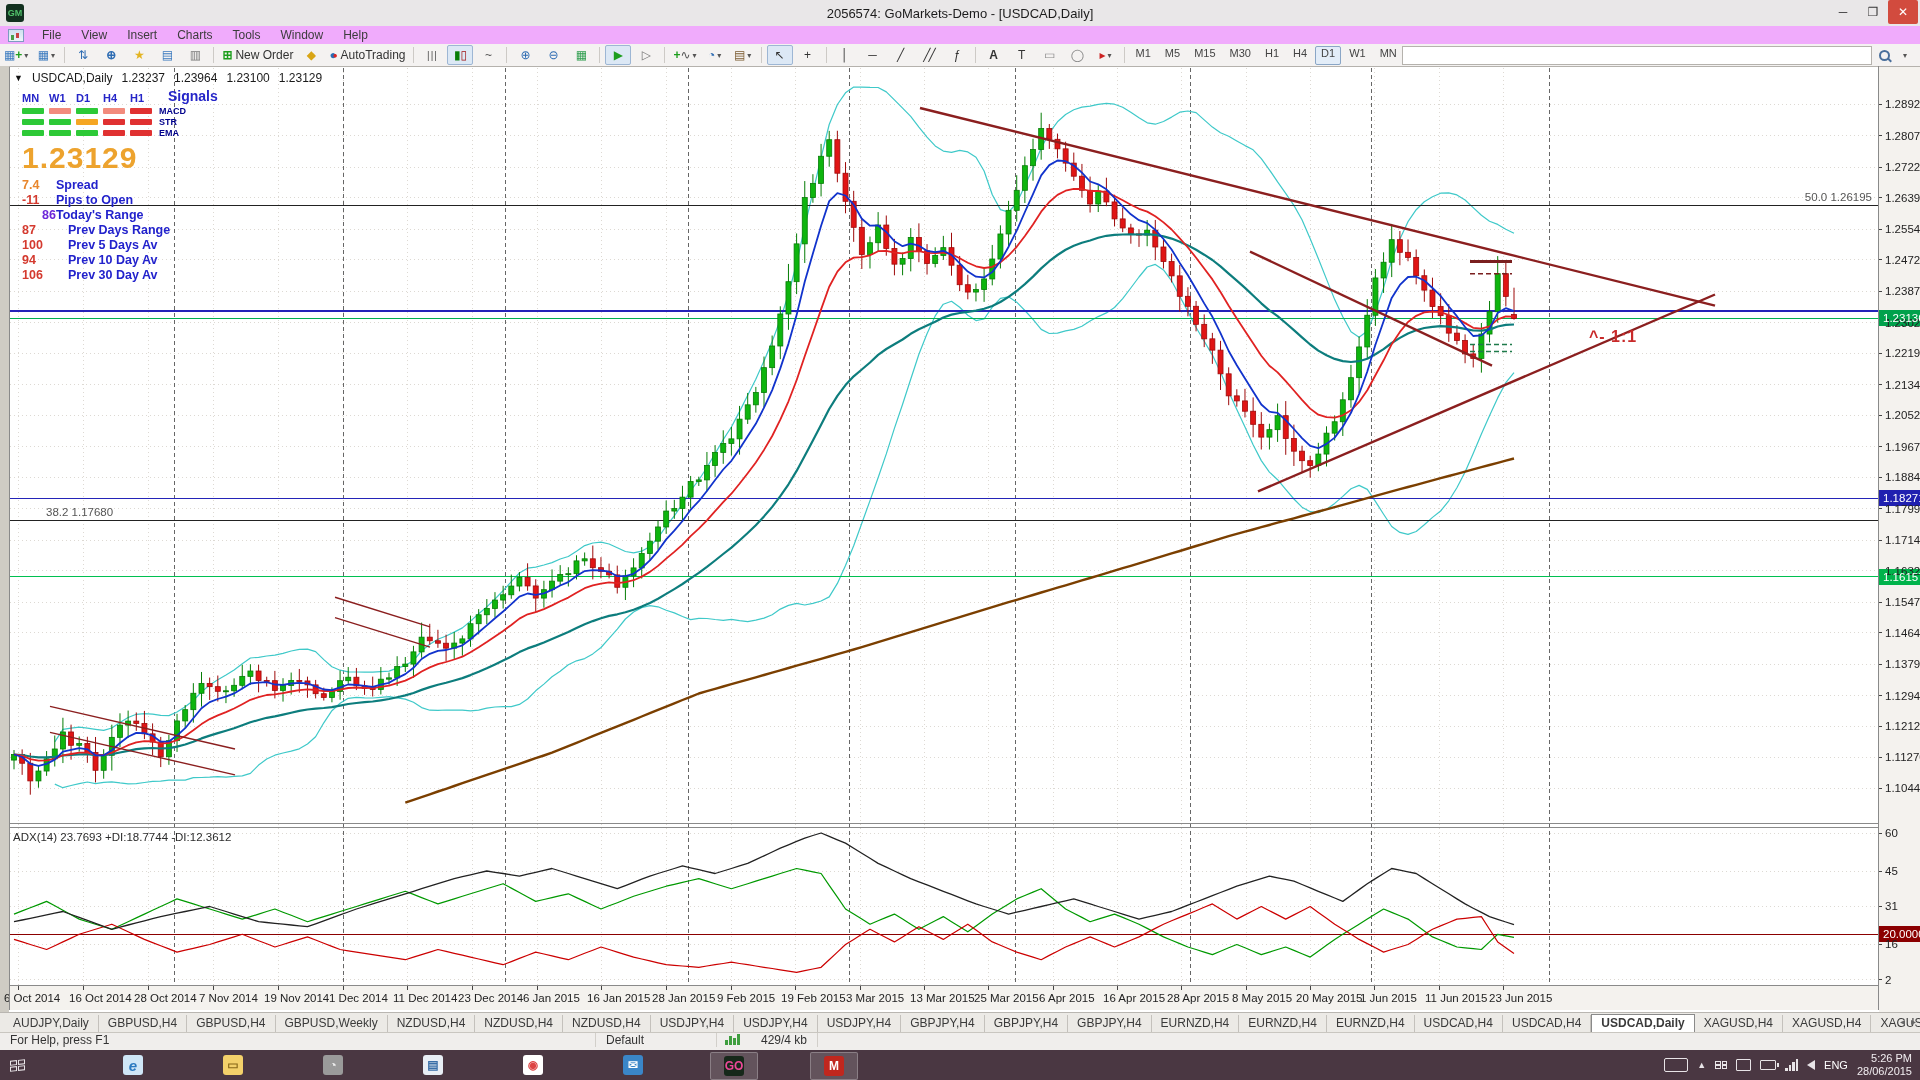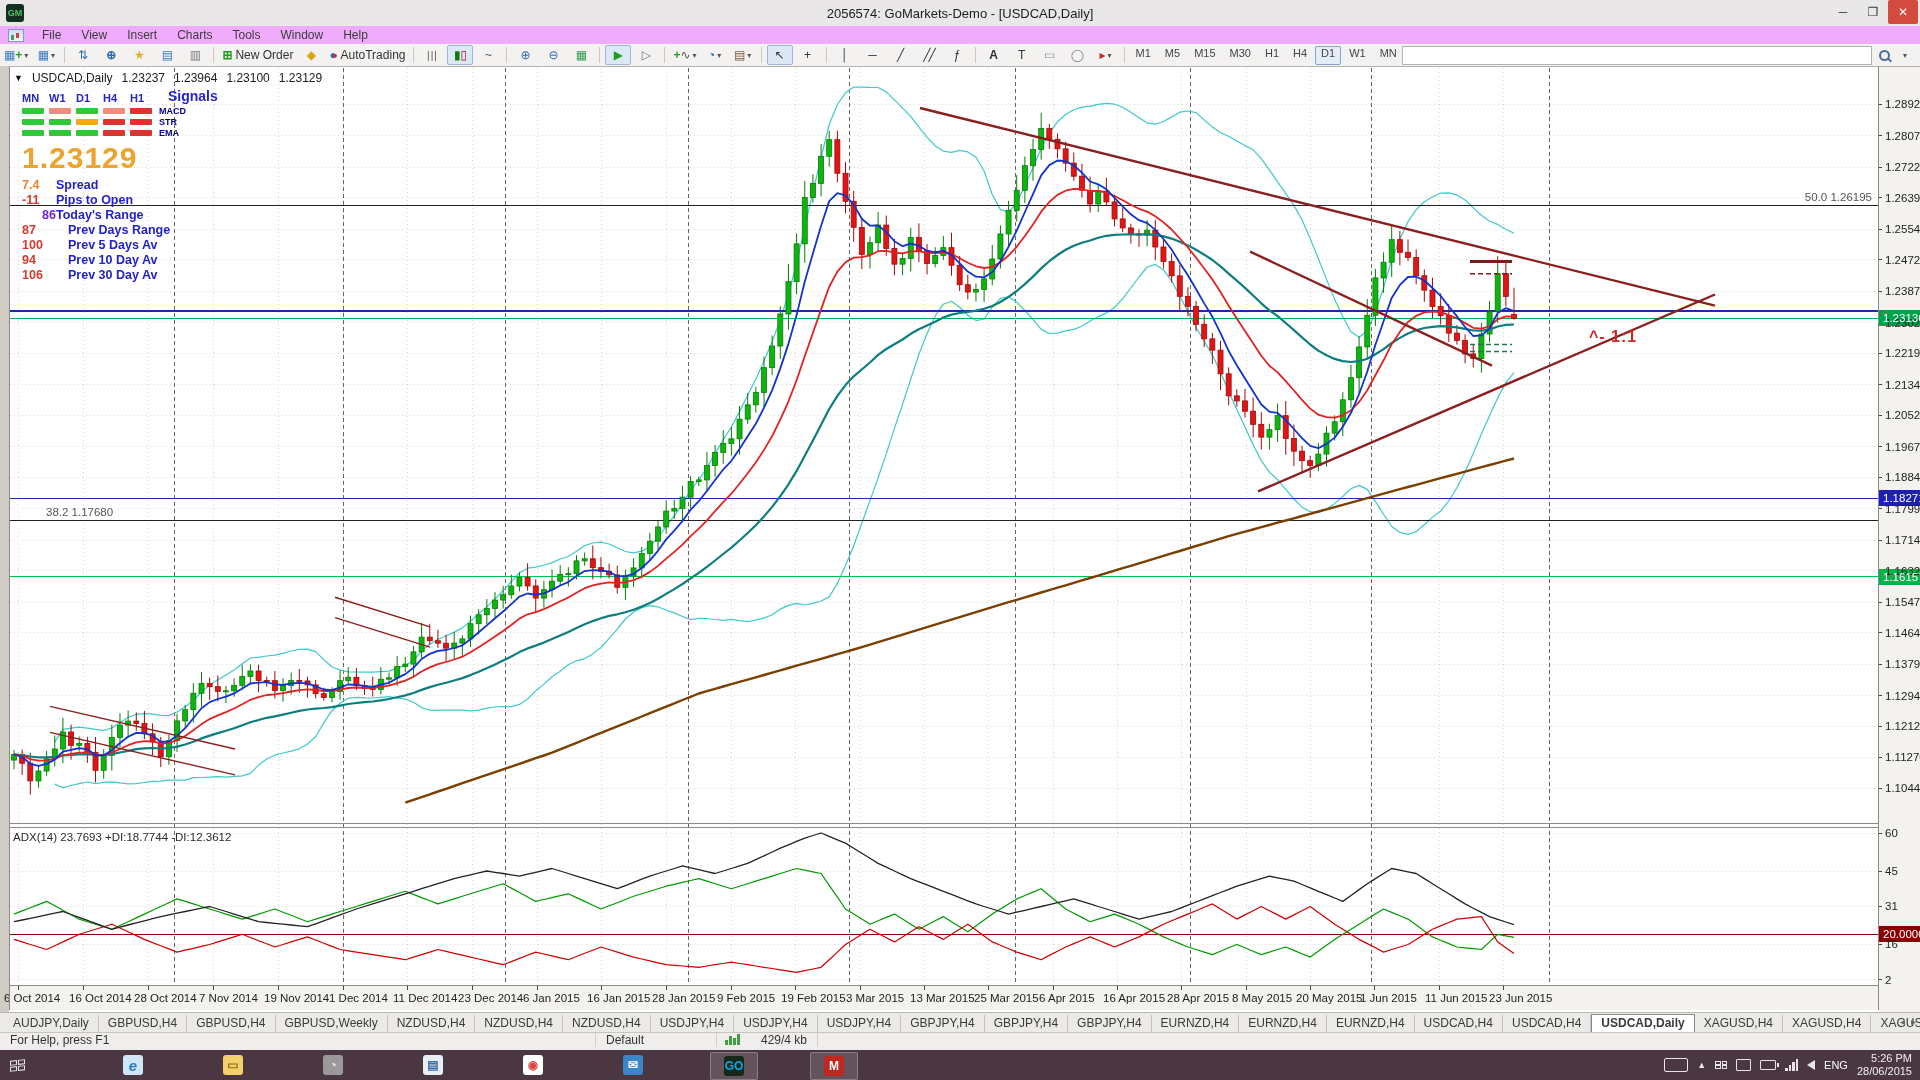--- a/index.html
+++ b/index.html
@@ -987,21 +987,21 @@
         <span class="taskicon" style="left: 410px;">
           <span class="ticon" style="background: rgb(232, 238, 245); color: rgb(58, 111, 168);">▤</span>
         </span>
         <span class="taskicon" style="left: 510px;">
           <span class="ticon" style="background: rgb(255, 255, 255); color: rgb(221, 68, 68);">◉</span>
         </span>
         <span class="taskicon" style="left: 610px;">
           <span class="ticon" style="background: rgb(58, 134, 200); color: rgb(255, 255, 255);">✉</span>
         </span>
         <span class="taskicon running" style="left: 710px;">
-          <span class="ticon" style="background: rgb(22, 40, 26); color: #0ea5e9;">GO</span>
+          <span class="ticon" style="background: rgb(22, 40, 26); color: #ec4899;">GO</span>
         </span>
         <span class="taskicon running" style="left: 810px;">
           <span class="ticon" style="background: rgb(192, 39, 30); color: rgb(255, 255, 255);">M</span>
         </span>
       </span>
     <div class="tray">
       <span class="kbd"></span>
       <span class="chev">▲</span>
       <span class="winlogo" style="transform:none;zoom:0.8">
           <i></i>

